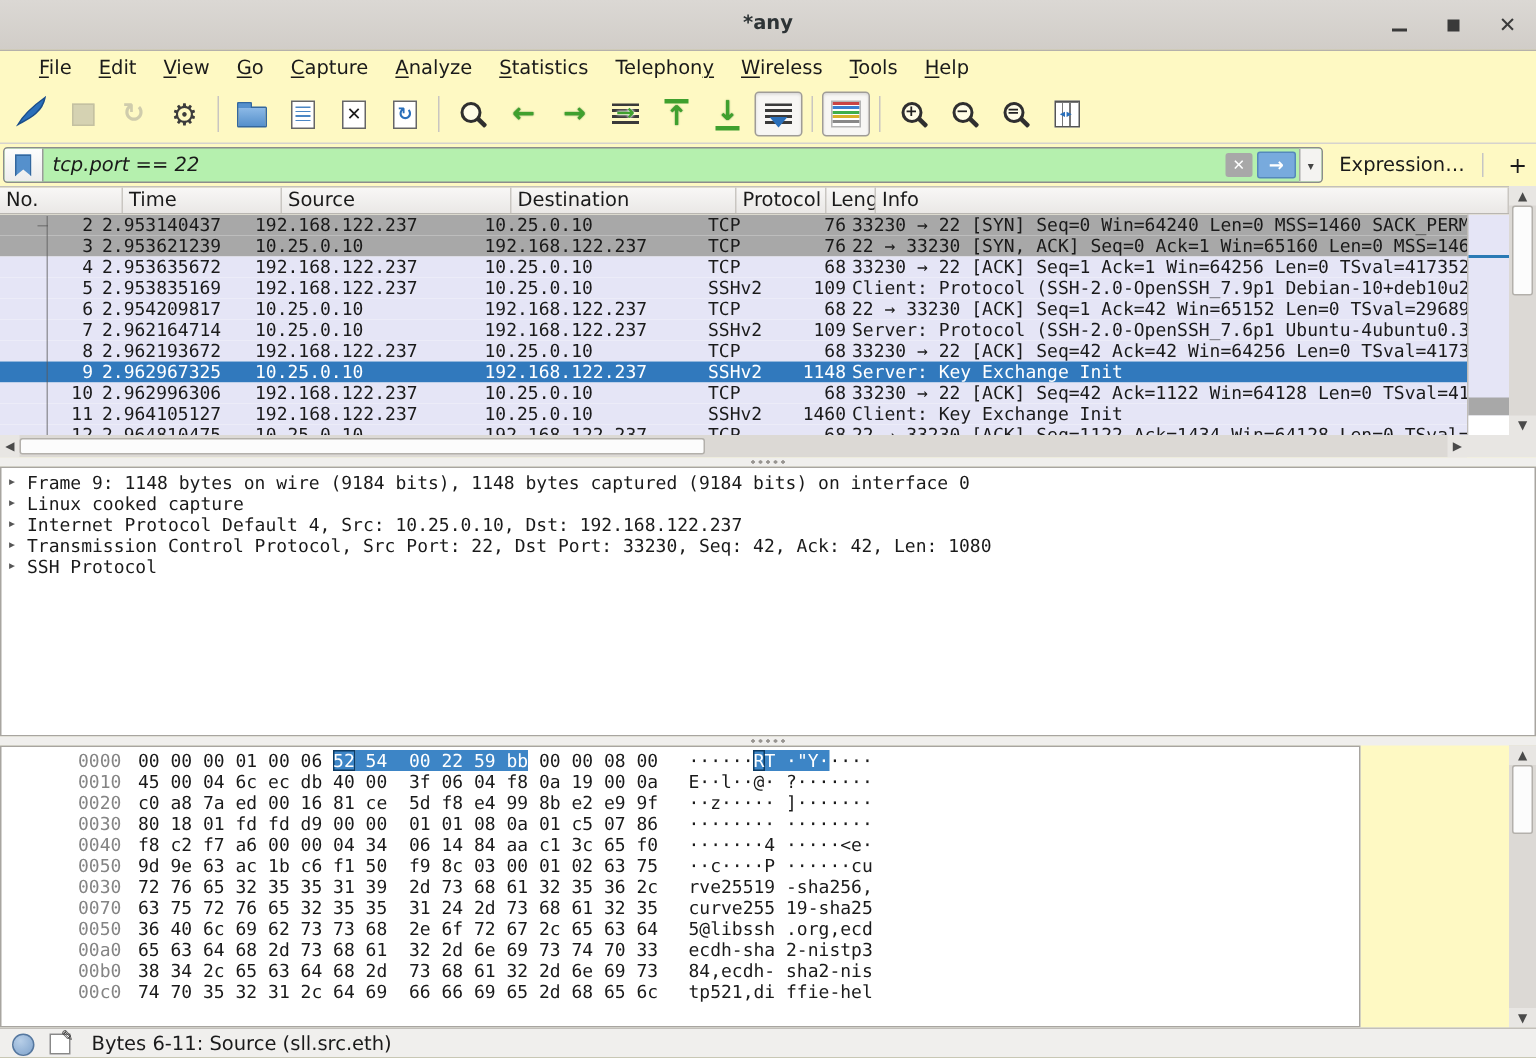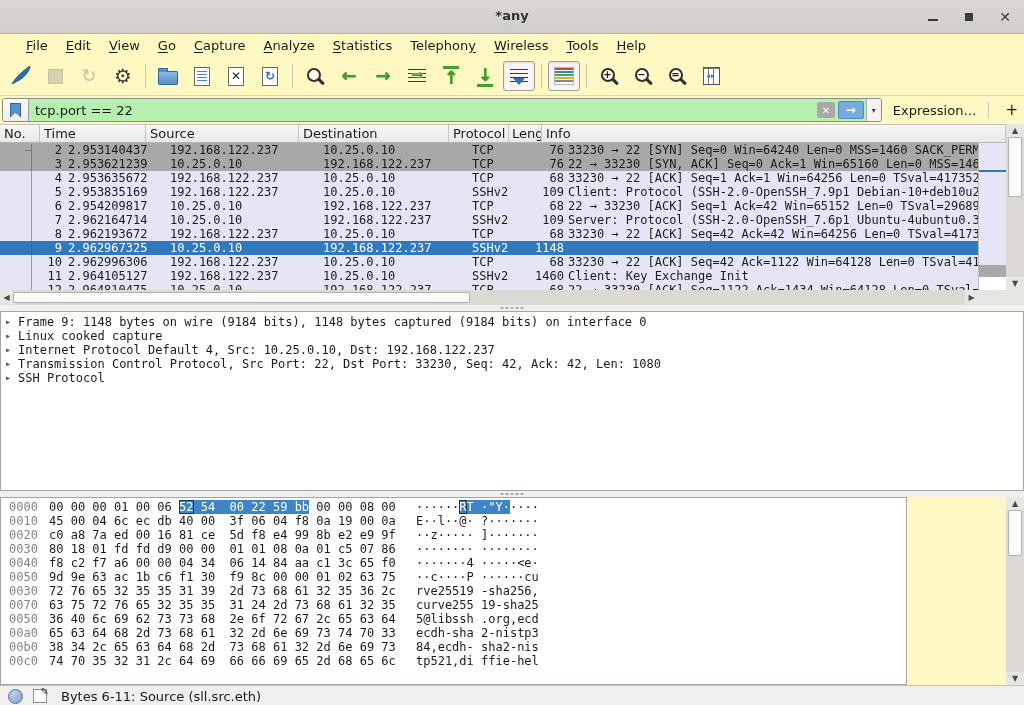--- a/index.html
+++ b/index.html
@@ -71,39 +71,39 @@
     font-size:7px;color:#2a6fba;letter-spacing:1px;}
 
   
   .filterbar{position:absolute;top:96px;left:0;right:0;height:28px;display:flex;align-items:center;padding-left:2px;}
   .filter-field{display:flex;align-items:stretch;width:893px;height:22px;border:1px solid #8c8c8c;
     border-radius:3px;overflow:hidden;background:var(--filter-valid-bg);}
   .bookmark-btn{width:25px;background:linear-gradient(#fdfdfd,#ececec);border-right:1px solid #9a9a9a;
     display:flex;align-items:center;justify-content:center;}
   .i-bookmark{width:9px;height:13px;background:#5590cc;border:1px solid #33679e;
     clip-path:polygon(0 0,100% 0,100% 100%,50% 70%,0 100%);}
-  .filter-input{flex:1;display:flex;align-items:center;padding-left:6px;white-space:pre;}
+  .filter-input{flex:1;display:flex;align-items:center;padding-left:6px;white-space:pre;font-style:italic;}
   .filter-btns{display:flex;align-items:center;gap:3px;padding-right:2px;}
   .clear-btn{width:18px;height:16px;background:#a8a8a8;border-radius:2px;color:#fff;
     display:flex;align-items:center;justify-content:center;font-size:10px;}
   .apply-btn{width:24px;height:16px;background:#78aadd;border:1px solid #5588bb;border-radius:2px;
     color:#fff;display:flex;align-items:center;justify-content:center;font-weight:bold;font-size:12px;}
   .caret-btn{width:14px;height:22px;background:#f4f3f1;border-left:1px solid #aaa;
     display:flex;align-items:center;justify-content:center;font-size:8px;color:#444;}
   .expr-label{margin-left:11px;}
   .vsep{width:1px;height:16px;background:#c5c5c5;margin:0 10px 0 12px;}
   .add-btn{font-size:15px;padding:0 6px;}
 
   
   .plist-header{position:absolute;top:124px;left:0;width:1006px;height:19px;display:flex;
     background:linear-gradient(#f8f7f6,#eae8e6);border-top:1px solid #c3c0bb;border-bottom:1px solid #b9b6b1;
     box-sizing:border-box;}
   .hc{box-sizing:border-box;border-right:1px solid #c9c6c1;padding:1px 0 0 4px;
     overflow:hidden;white-space:nowrap;}
-  .hc0{width:40px;}.hc1{width:106px;}.hc2{width:153px;}.hc3{width:150px;}.hc4{width:60px;}.hc5{width:33px;padding-left:3px;}.hc6{flex:1;}
+  .hc0{width:82px;}.hc1{width:106px;}.hc2{width:153px;}.hc3{width:150px;}.hc4{width:60px;}.hc5{width:33px;padding-left:3px;}.hc6{flex:1;}
   .plist-rows{position:absolute;top:143px;left:0;width:978px;height:147px;overflow:hidden;background:#fff;}
   .prow{display:flex;height:14px;line-height:14px;font-family:"DejaVu Sans Mono","Liberation Mono",monospace;
     font-size:12px;white-space:pre;}
   .prow.tcp{background:var(--tcp-row-bg);}
   .prow.gray{background:var(--gray-row-bg);}
   .prow.selected{background:var(--selected-bg);color:#fff;}
   .pc{box-sizing:border-box;overflow:hidden;flex-shrink:0;}
   .pc-no{width:62px;text-align:right;}
   .pc-time{width:106px;padding-left:6px;}
   .pc-src{width:153px;padding-left:2px;}
@@ -140,21 +140,21 @@
   
   .details{position:absolute;top:311px;left:0;width:1024px;height:180px;background:#fff;
     border:1px solid #a8a5a0;box-sizing:border-box;padding-top:3px;overflow:hidden;}
   .drow{display:flex;height:14px;line-height:14px;font-family:"DejaVu Sans Mono","Liberation Mono",monospace;
     font-size:12px;white-space:pre;}
   .dtri{width:14px;text-align:center;color:#555;font-size:10px;flex-shrink:0;}
   .dtext{padding-left:3px;}
 
   
   .hexpane{position:absolute;top:497px;left:0;width:907px;height:188px;background:#fff;
-    border:1px solid #a8a5a0;box-sizing:border-box;padding-top:2px;overflow:hidden;}
+    border:1px solid #a8a5a0;box-sizing:border-box;padding-top:2px;overflow:hidden;padding-left:43px;}
   .hexrow{height:14px;line-height:14px;font-family:"DejaVu Sans Mono","Liberation Mono",monospace;
     font-size:12px;white-space:pre;display:flex;}
   .hx-off{display:inline-block;width:48px;padding-left:8px;box-sizing:border-box;color:#848484;flex-shrink:0;}
   .hx-bytes{display:inline-block;width:354px;flex-shrink:0;}
   .hx-ascii{display:inline-block;margin-left:13px;}
   .hl{background:var(--hex-highlight-bg);color:#fff;}
   .cur{background:var(--hex-highlight-bg);color:#fff;box-shadow:inset 0 0 0 1px #0b3a63;}
 
   
   .statusbar{position:absolute;top:685px;left:0;right:0;height:20px;border-top:1px solid #c2bfba;
@@ -319,21 +319,21 @@
   <div class="plist-rows" id="plist-rows">
     <div class="convtick"></div>
     <div class="convline"></div>
   <div class="prow gray"><span class="pc pc-no">2</span><span class="pc pc-time">2.953140437</span><span class="pc pc-src">192.168.122.237</span><span class="pc pc-dst">10.25.0.10</span><span class="pc pc-proto">TCP</span><span class="pc pc-len">76</span><span class="pc pc-info">33230 → 22 [SYN] Seq=0 Win=64240 Len=0 MSS=1460 SACK_PERM</span></div>
       <div class="prow gray"><span class="pc pc-no">3</span><span class="pc pc-time">2.953621239</span><span class="pc pc-src">10.25.0.10</span><span class="pc pc-dst">192.168.122.237</span><span class="pc pc-proto">TCP</span><span class="pc pc-len">76</span><span class="pc pc-info">22 → 33230 [SYN, ACK] Seq=0 Ack=1 Win=65160 Len=0 MSS=1460</span></div>
       <div class="prow tcp"><span class="pc pc-no">4</span><span class="pc pc-time">2.953635672</span><span class="pc pc-src">192.168.122.237</span><span class="pc pc-dst">10.25.0.10</span><span class="pc pc-proto">TCP</span><span class="pc pc-len">68</span><span class="pc pc-info">33230 → 22 [ACK] Seq=1 Ack=1 Win=64256 Len=0 TSval=417352</span></div>
       <div class="prow tcp"><span class="pc pc-no">5</span><span class="pc pc-time">2.953835169</span><span class="pc pc-src">192.168.122.237</span><span class="pc pc-dst">10.25.0.10</span><span class="pc pc-proto">SSHv2</span><span class="pc pc-len">109</span><span class="pc pc-info">Client: Protocol (SSH-2.0-OpenSSH_7.9p1 Debian-10+deb10u2)</span></div>
       <div class="prow tcp"><span class="pc pc-no">6</span><span class="pc pc-time">2.954209817</span><span class="pc pc-src">10.25.0.10</span><span class="pc pc-dst">192.168.122.237</span><span class="pc pc-proto">TCP</span><span class="pc pc-len">68</span><span class="pc pc-info">22 → 33230 [ACK] Seq=1 Ack=42 Win=65152 Len=0 TSval=296897</span></div>
       <div class="prow tcp"><span class="pc pc-no">7</span><span class="pc pc-time">2.962164714</span><span class="pc pc-src">10.25.0.10</span><span class="pc pc-dst">192.168.122.237</span><span class="pc pc-proto">SSHv2</span><span class="pc pc-len">109</span><span class="pc pc-info">Server: Protocol (SSH-2.0-OpenSSH_7.6p1 Ubuntu-4ubuntu0.3)</span></div>
       <div class="prow tcp"><span class="pc pc-no">8</span><span class="pc pc-time">2.962193672</span><span class="pc pc-src">192.168.122.237</span><span class="pc pc-dst">10.25.0.10</span><span class="pc pc-proto">TCP</span><span class="pc pc-len">68</span><span class="pc pc-info">33230 → 22 [ACK] Seq=42 Ack=42 Win=64256 Len=0 TSval=41735</span></div>
-      <div class="prow selected"><span class="pc pc-no">9</span><span class="pc pc-time">2.962967325</span><span class="pc pc-src">10.25.0.10</span><span class="pc pc-dst">192.168.122.237</span><span class="pc pc-proto">SSHv2</span><span class="pc pc-len">1148</span></div>
+      <div class="prow selected"><span class="pc pc-no">9</span><span class="pc pc-time">2.962967325</span><span class="pc pc-src">10.25.0.10</span><span class="pc pc-dst">192.168.122.237</span><span class="pc pc-proto">SSHv2</span><span class="pc pc-len">1148</span><span class="pc pc-info">Server: Key Exchange Init</span></div>
       <div class="prow tcp"><span class="pc pc-no">10</span><span class="pc pc-time">2.962996306</span><span class="pc pc-src">192.168.122.237</span><span class="pc pc-dst">10.25.0.10</span><span class="pc pc-proto">TCP</span><span class="pc pc-len">68</span><span class="pc pc-info">33230 → 22 [ACK] Seq=42 Ack=1122 Win=64128 Len=0 TSval=41</span></div>
       <div class="prow tcp"><span class="pc pc-no">11</span><span class="pc pc-time">2.964105127</span><span class="pc pc-src">192.168.122.237</span><span class="pc pc-dst">10.25.0.10</span><span class="pc pc-proto">SSHv2</span><span class="pc pc-len">1460</span><span class="pc pc-info">Client: Key Exchange Init</span></div>
       <div class="prow tcp"><span class="pc pc-no">12</span><span class="pc pc-time">2.964810475</span><span class="pc pc-src">10.25.0.10</span><span class="pc pc-dst">192.168.122.237</span><span class="pc pc-proto">TCP</span><span class="pc pc-len">68</span><span class="pc pc-info">22 → 33230 [ACK] Seq=1122 Ack=1434 Win=64128 Len=0 TSval=</span></div>
     </div>
 
   <div class="minimap">
     <div class="mm-cursor"></div>
     <div class="mm-gray"></div>
     <div class="mm-end"></div>
   </div>
@@ -366,21 +366,21 @@
   <div class="splitter" style="top:491px;">
       <div class="split-dots"></div>
     </div>
 
   <div class="hexpane" id="hex-rows">
       <div class="hexrow"><span class="hx-off">0000</span><span class="hx-bytes"><span>00 00 00 01 00 06 </span><span class="cur">52</span><span class="hl"> 54  00 22 59 bb</span><span> 00 00 08 00</span></span><span class="hx-ascii"><span>······</span><span class="cur">R</span><span class="hl">T ·"Y·</span><span>····</span></span></div>
       <div class="hexrow"><span class="hx-off">0010</span><span class="hx-bytes"><span>45 00 04 6c ec db 40 00  3f 06 04 f8 0a 19 00 0a</span></span><span class="hx-ascii"><span>E··l··@· ?·······</span></span></div>
       <div class="hexrow"><span class="hx-off">0020</span><span class="hx-bytes"><span>c0 a8 7a ed 00 16 81 ce  5d f8 e4 99 8b e2 e9 9f</span></span><span class="hx-ascii"><span>··z····· ]·······</span></span></div>
       <div class="hexrow"><span class="hx-off">0030</span><span class="hx-bytes"><span>80 18 01 fd fd d9 00 00  01 01 08 0a 01 c5 07 86</span></span><span class="hx-ascii"><span>········ ········</span></span></div>
       <div class="hexrow"><span class="hx-off">0040</span><span class="hx-bytes"><span>f8 c2 f7 a6 00 00 04 34  06 14 84 aa c1 3c 65 f0</span></span><span class="hx-ascii"><span>·······4 ·····&lt;e·</span></span></div>
-      <div class="hexrow"><span class="hx-off">0050</span><span class="hx-bytes"><span>9d 9e 63 ac 1b c6 f1 30  f9 8c 00 00 01 02 63 75</span></span><span class="hx-ascii"><span>··c····P ······cu</span></span></div>
+      <div class="hexrow"><span class="hx-off">0050</span><span class="hx-bytes"><span>9d 9e 63 ac 1b c6 f1 50  f9 8c 03 00 01 02 63 75</span></span><span class="hx-ascii"><span>··c····P ······cu</span></span></div>
       <div class="hexrow"><span class="hx-off">0030</span><span class="hx-bytes"><span>72 76 65 32 35 35 31 39  2d 73 68 61 32 35 36 2c</span></span><span class="hx-ascii"><span>rve25519 -sha256,</span></span></div>
       <div class="hexrow"><span class="hx-off">0070</span><span class="hx-bytes"><span>63 75 72 76 65 32 35 35  31 24 2d 73 68 61 32 35</span></span><span class="hx-ascii"><span>curve255 19-sha25</span></span></div>
       <div class="hexrow"><span class="hx-off">0050</span><span class="hx-bytes"><span>36 40 6c 69 62 73 73 68  2e 6f 72 67 2c 65 63 64</span></span><span class="hx-ascii"><span>5@libssh .org,ecd</span></span></div>
       <div class="hexrow"><span class="hx-off">00a0</span><span class="hx-bytes"><span>65 63 64 68 2d 73 68 61  32 2d 6e 69 73 74 70 33</span></span><span class="hx-ascii"><span>ecdh-sha 2-nistp3</span></span></div>
       <div class="hexrow"><span class="hx-off">00b0</span><span class="hx-bytes"><span>38 34 2c 65 63 64 68 2d  73 68 61 32 2d 6e 69 73</span></span><span class="hx-ascii"><span>84,ecdh- sha2-nis</span></span></div>
       <div class="hexrow"><span class="hx-off">00c0</span><span class="hx-bytes"><span>74 70 35 32 31 2c 64 69  66 66 69 65 2d 68 65 6c</span></span><span class="hx-ascii"><span>tp521,di ffie-hel</span></span></div>
     </div>
 
   <div class="sb vscroll-hex">
     <div class="sb-arrow" style="top:0;left:0;right:0;height:13px;">▲</div>

